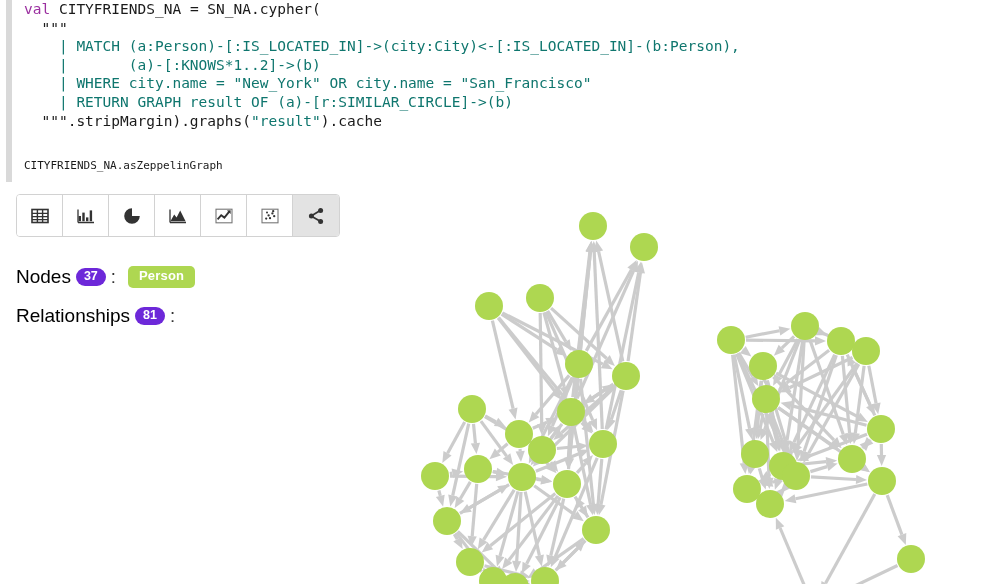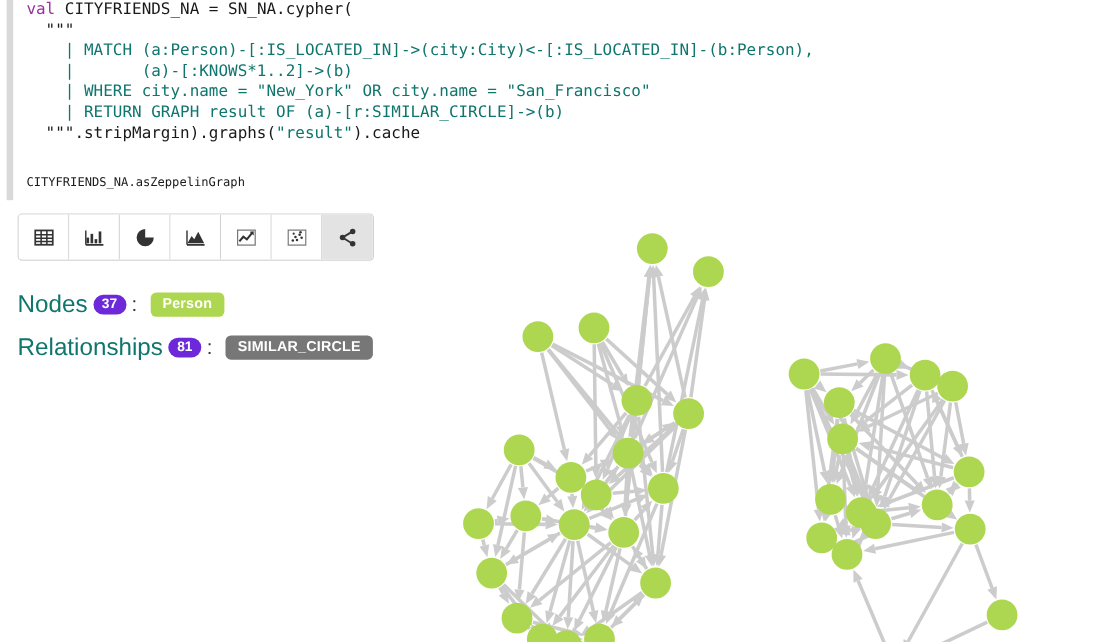--- a/index.html
+++ b/index.html
@@ -90,21 +90,21 @@
   .legend-row {
     position: absolute;
     display: flex;
     align-items: center;
     font-size: 18px;
     color: #333333;
   }
   #nodes-row { left: 16px; top: 252px; }
   #rels-row  { left: 16px; top: 291px; }
 
-  .legend-label { font-size: 22px; color: #0f766e; }
+  .legend-label { font-size: 19px; color: #000000; }
   .count-pill {
     display: inline-block;
     background: #6d28d9;
     color: #ffffff;
     font-size: 12.5px;
     font-weight: bold;
     border-radius: 9px;
     padding: 2px 8px 3px 8px;
     margin: 16px 5px;
     line-height: 13px;
@@ -223,21 +223,20 @@
   <span class="legend-label">Nodes</span>
   <span class="count-pill">37</span>
   <span class="colon">:</span>
   <span class="tag node-tag">Person</span>
 </div>
 
 <div class="legend-row" id="rels-row">
   <span class="legend-label">Relationships</span>
   <span class="count-pill">81</span>
   <span class="colon">:</span>
-  <span class="tag rel-tag">SIMILAR_CIRCLE</span>
 </div>
 
 <div id="graph-canvas"><svg width="604" height="388" viewBox="0 0 604 388">
       <g>
         <line x1="180.5" y1="153.1" x2="190.4" y2="55.9" stroke="#cccccc" stroke-width="3.2"></line>
         <polygon points="191.5,44.9 195.0,56.3 185.8,55.4" fill="#cccccc"></polygon>
         <line x1="186.3" y1="154.9" x2="231.4" y2="73.7" stroke="#cccccc" stroke-width="3.2"></line>
         <polygon points="236.7,64.1 235.4,76.0 227.4,71.5" fill="#cccccc"></polygon>
         <line x1="172.8" y1="201.1" x2="189.9" y2="55.8" stroke="#cccccc" stroke-width="3.2"></line>
         <polygon points="191.2,44.9 194.5,56.4 185.4,55.3" fill="#cccccc"></polygon>

